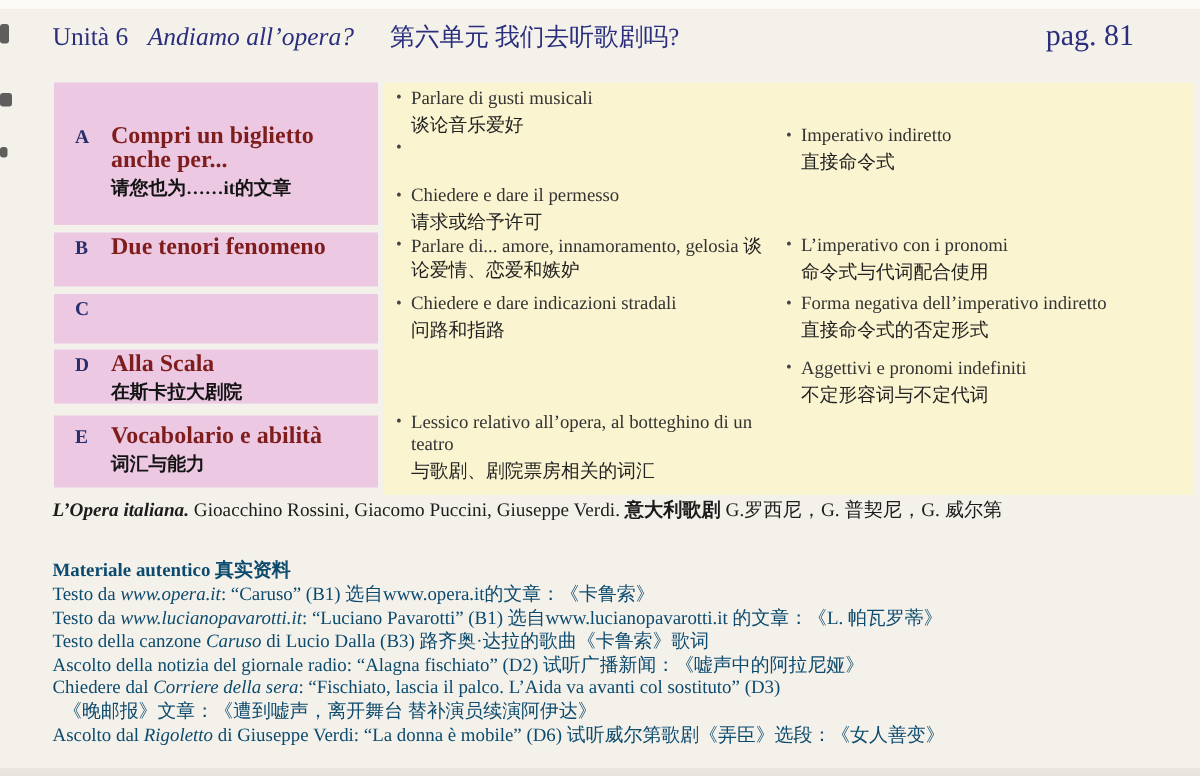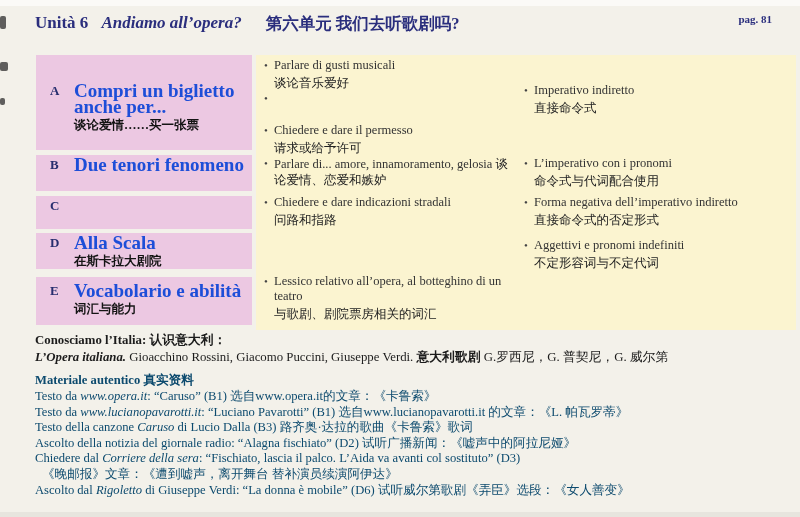--- a/index.html
+++ b/index.html
@@ -10,36 +10,36 @@
   }
   
   .scan-top{position:absolute;top:0;left:0;right:0;height:6px;background:#fbfaf7;}
   .scan-bottom{position:absolute;bottom:0;left:0;right:0;height:5px;background:#e7e5de;}
   .smudge{position:absolute;background:#3a3a3a;border-radius:2px;opacity:.8;}
   .sm1{left:0;top:16px;width:6px;height:13px;}
   .sm2{left:0;top:62px;width:8px;height:9px;}
   .sm3{left:0;top:98px;width:5px;height:7px;}
 
   
-  .header{position:absolute;left:35px;top:13px;right:28px;display:flex;align-items:flex-start;
-          color:#2a2e7d;font-weight:bold;font-size:17px;white-space:nowrap;}
+  .header{position:absolute;left:35px;top:13px;right:44px;display:flex;align-items:center;
+          color:#2a2e7d;font-weight:normal;font-size:17px;white-space:nowrap;}
   .hdr-title-it{font-style:italic;margin-left:13px;}
   .hdr-title-zh{margin-left:24px;font-size:16.5px;}
-  .hdr-page{margin-left:auto;font-size:11px;}
+  .hdr-page{margin-left:auto;font-size:20px;}
 
   
   .col-pink{position:absolute;left:36px;top:55px;width:216px;}
   .sec-row{background:#ecc8e2;display:flex;box-sizing:border-box;padding-left:14px;padding-top:2px;}
   .rowA{height:95px;padding-top:28px;margin-bottom:5px;}
   .rowB{height:36px;margin-bottom:5px;}
   .rowC{height:33px;margin-bottom:4px;}
   .rowD{height:36px;margin-bottom:8px;}
   .rowE{height:48px;padding-top:6px;}
   .sec-letter{width:24px;flex:none;font-weight:bold;color:#272e6e;font-size:13px;line-height:16px;}
-  .sec-it{font-weight:bold;color:#1d4ed8;font-size:19px;line-height:16px;}
+  .sec-it{font-weight:bold;color:#7f1d1d;font-size:16px;line-height:16px;}
   .sec-zh{font-weight:bold;color:#141414;font-size:12.5px;line-height:18px;margin-top:1px;}
 
   
   .panel-yellow{position:absolute;left:256px;top:55px;width:540px;height:275px;background:#fbf4d0;}
   .bullet{position:absolute;display:flex;font-size:12.5px;color:#333;}
   .bullet .dot{width:10px;flex:none;font-size:11px;line-height:15px;color:#444;}
   .b-it{line-height:15px;}
   .b-zh{line-height:17px;margin-top:2px;color:#222;}
   .bullet.inline .b-it,.bullet.inline .b-zh{display:inline;line-height:16px;}
   .func{left:8px;width:252px;}
@@ -71,21 +71,21 @@
     <span class="hdr-title-it">Andiamo all’opera?</span>
     <span class="hdr-title-zh">第六单元  我们去听歌剧吗?</span>
     <span class="hdr-page">pag. 81</span>
   </div>
 
   <div class="col-pink">
     <div class="sec-row rowA">
       <span class="sec-letter">A</span>
       <span>
         <div class="sec-it">Compri un biglietto anche per...</div>
-        <div class="sec-zh">谈论爱情……买一张票</div>
+        <div class="sec-zh">请您也为……it的文章</div>
       </span>
     </div>
     <div class="sec-row rowB">
       <span class="sec-letter">B</span>
       <span>
         <div class="sec-it">Due tenori fenomeno</div>
       </span>
     </div>
     <div class="sec-row rowC">
       <span class="sec-letter">C</span>
@@ -168,21 +168,20 @@
     <div class="bullet gram g4">
       <span class="dot">•</span>
       <span>
           <div class="b-it">Aggettivi e pronomi indefiniti</div>
             <div class="b-zh">不定形容词与不定代词</div>
         </span>
     </div>
   </div>
 
   <div class="italia">
-    <div><span style="font-weight: bold;">Conosciamo l’Italia:</span><span style="font-weight: bold;"> 认识意大利：</span></div>
     <div><span style="font-style: italic; font-weight: bold;">L’Opera italiana.</span><span> Gioacchino Rossini, Giacomo Puccini, Giuseppe Verdi. </span><span style="font-weight: bold;">意大利歌剧</span><span> G.罗西尼，G. 普契尼，G. 威尔第</span></div>
   </div>
 
   <div class="materiale">
     <div class="m-heading"><span style="font-weight: bold;">Materiale autentico</span><span style="font-weight: bold;"> 真实资料</span></div>
     <div class="m-line"><span>Testo da </span><span style="font-style: italic;">www.opera.it</span><span>: “Caruso” (B1) 选自www.opera.it的文章：《卡鲁索》</span></div>
     <div class="m-line"><span>Testo da </span><span style="font-style: italic;">www.lucianopavarotti.it</span><span>: “Luciano Pavarotti” (B1) 选自www.lucianopavarotti.it 的文章：《L. 帕瓦罗蒂》</span></div>
     <div class="m-line"><span>Testo della canzone </span><span style="font-style: italic;">Caruso</span><span> di Lucio Dalla (B3) 路齐奥·达拉的歌曲《卡鲁索》歌词</span></div>
     <div class="m-line"><span>Ascolto della notizia del giornale radio: “Alagna fischiato” (D2) 试听广播新闻：《嘘声中的阿拉尼娅》</span></div>
     <div class="m-line"><span>Chiedere dal </span><span style="font-style: italic; font-family: Liberation Serif, serif;">Corriere della sera</span><span>: “Fischiato, lascia il palco. L’Aida va avanti col sostituto” (D3)</span></div>

